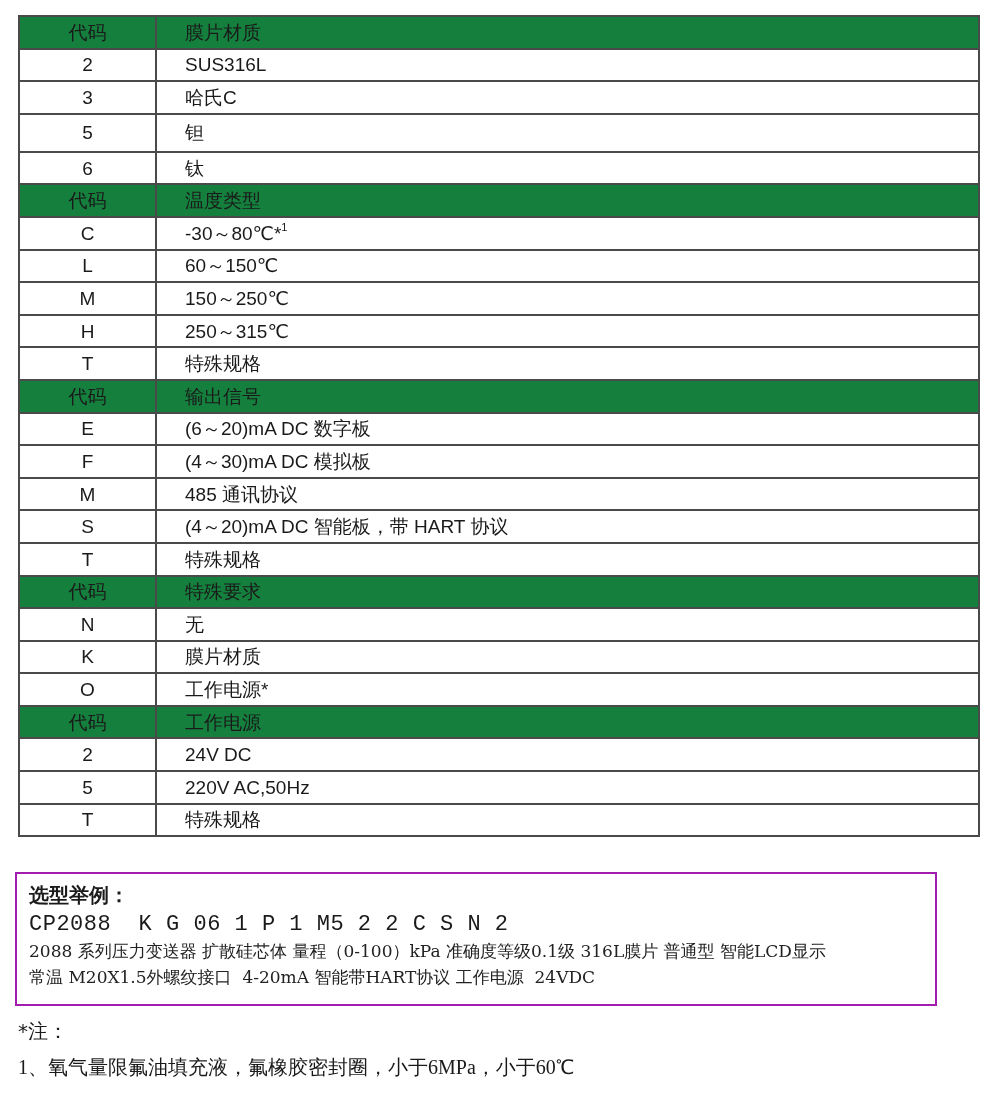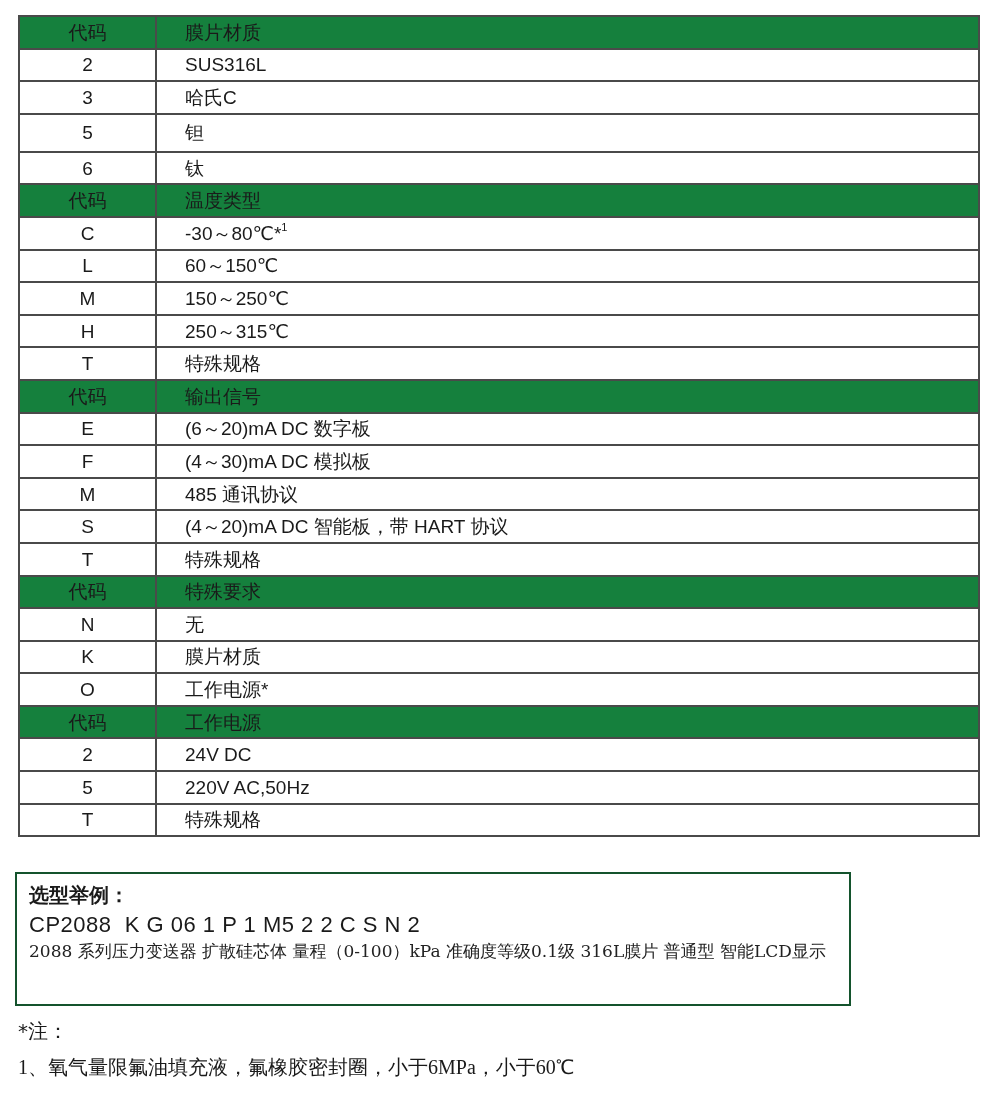--- a/index.html
+++ b/index.html
@@ -7,26 +7,26 @@
          font-family: "Liberation Sans", "DejaVu Sans", sans-serif; color:#1a1a1a; }
   .spec-table { position:absolute; left:18px; top:15px; width:962px;
                 border-collapse:collapse; table-layout:fixed; }
   .spec-table td { border:2px solid #4a4a4a; height:30.6px; padding:0; font-size:19px;
                    vertical-align:middle; line-height:1; }
   .spec-table td.code { width:135px; text-align:center; }
   .spec-table td.desc { padding-left:28px; text-align:left; }
   .spec-table tr.hdr td { background:#15803d; }
   .spec-table tr.tall td { height:36px; }
   sup { font-size:11px; vertical-align:top; position:relative; top:-2px; }
-  .example { position:absolute; left:15px; top:872px; width:836px; height:134px;
-             border:2px solid #14532d; box-sizing:border-box; }
+  .example { position:absolute; left:15px; top:872px; width:922px; height:134px;
+             border:2px solid #a21caf; box-sizing:border-box; }
   .ex-title { position:absolute; left:12px; top:8px; font-size:20px; font-weight:bold;
               font-family:"DejaVu Sans", sans-serif; }
   .ex-code { position:absolute; left:12px; top:38px; font-size:22px; letter-spacing:0.5px;
-             font-family:Liberation Sans, sans-serif; white-space:pre; }
+             font-family:Liberation Mono, monospace; white-space:pre; }
   .ex-line { position:absolute; left:12px; font-size:17px; white-space:pre;
              font-family:"DejaVu Serif", "Liberation Serif", serif; color:#222; }
   .ex-line.l1 { top:66px;text-align:right; }
   .ex-line.l2 { top:92px; }
   .note-title { position:absolute; left:18px; top:1018px; font-size:20px;
                 font-family:"DejaVu Sans", sans-serif; }
   .note-line { position:absolute; left:18px; top:1054px; font-size:20px;
                font-family:Liberation Serif, serif; }
 </style>
 </head>
@@ -139,16 +139,17 @@
       <td class="code">T</td>
       <td class="desc">特殊规格</td>
     </tr>
   </tbody>
 </table>
 
 <div class="example">
   <div class="ex-title">选型举例：</div>
   <div class="ex-code">CP2088  K G 06 1 P 1 M5 2 2 C S N 2</div>
   <div class="ex-line l1">2088 系列压力变送器 扩散硅芯体 量程（0-100）kPa 准确度等级0.1级 316L膜片 普通型 智能LCD显示</div>
+  <div class="ex-line l2">常温 M20X1.5外螺纹接口  4-20mA 智能带HART协议 工作电源  24VDC</div>
 </div>
 
 <div class="note-title">*注：</div>
 <div class="note-line">1、氧气量限氟油填充液，氟橡胶密封圈，小于6MPa，小于60℃</div>
 
 </body></html>

